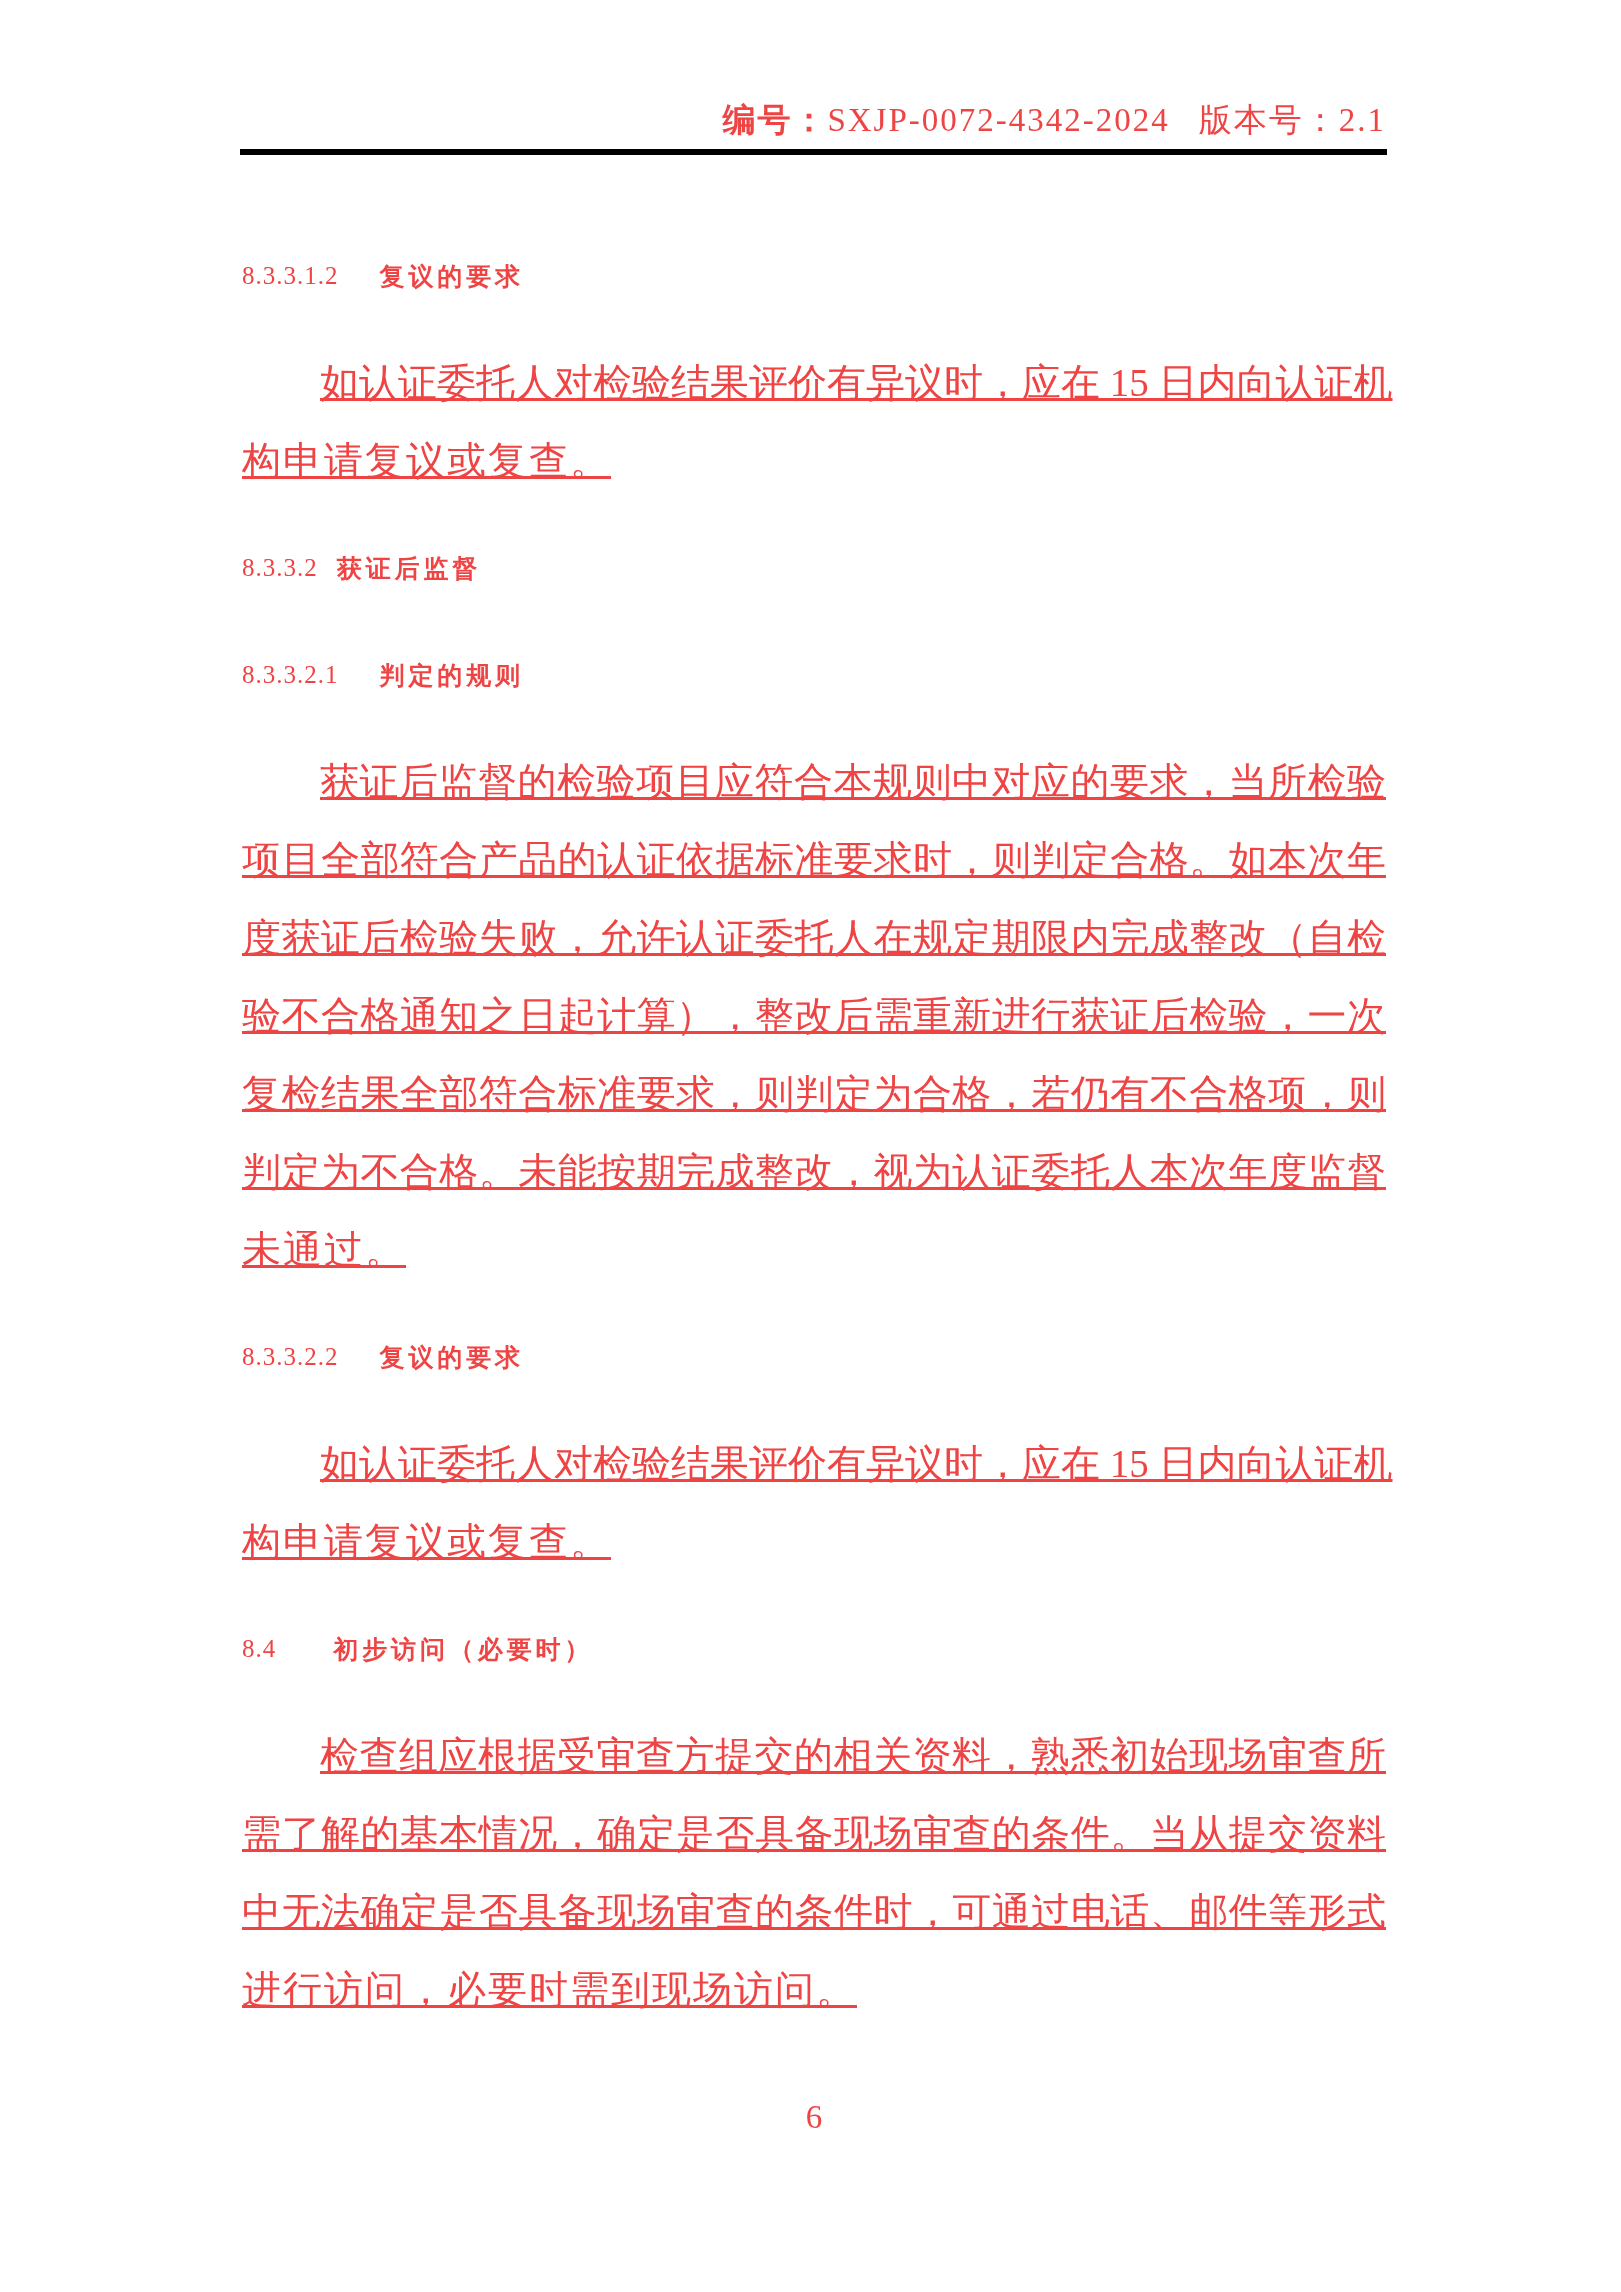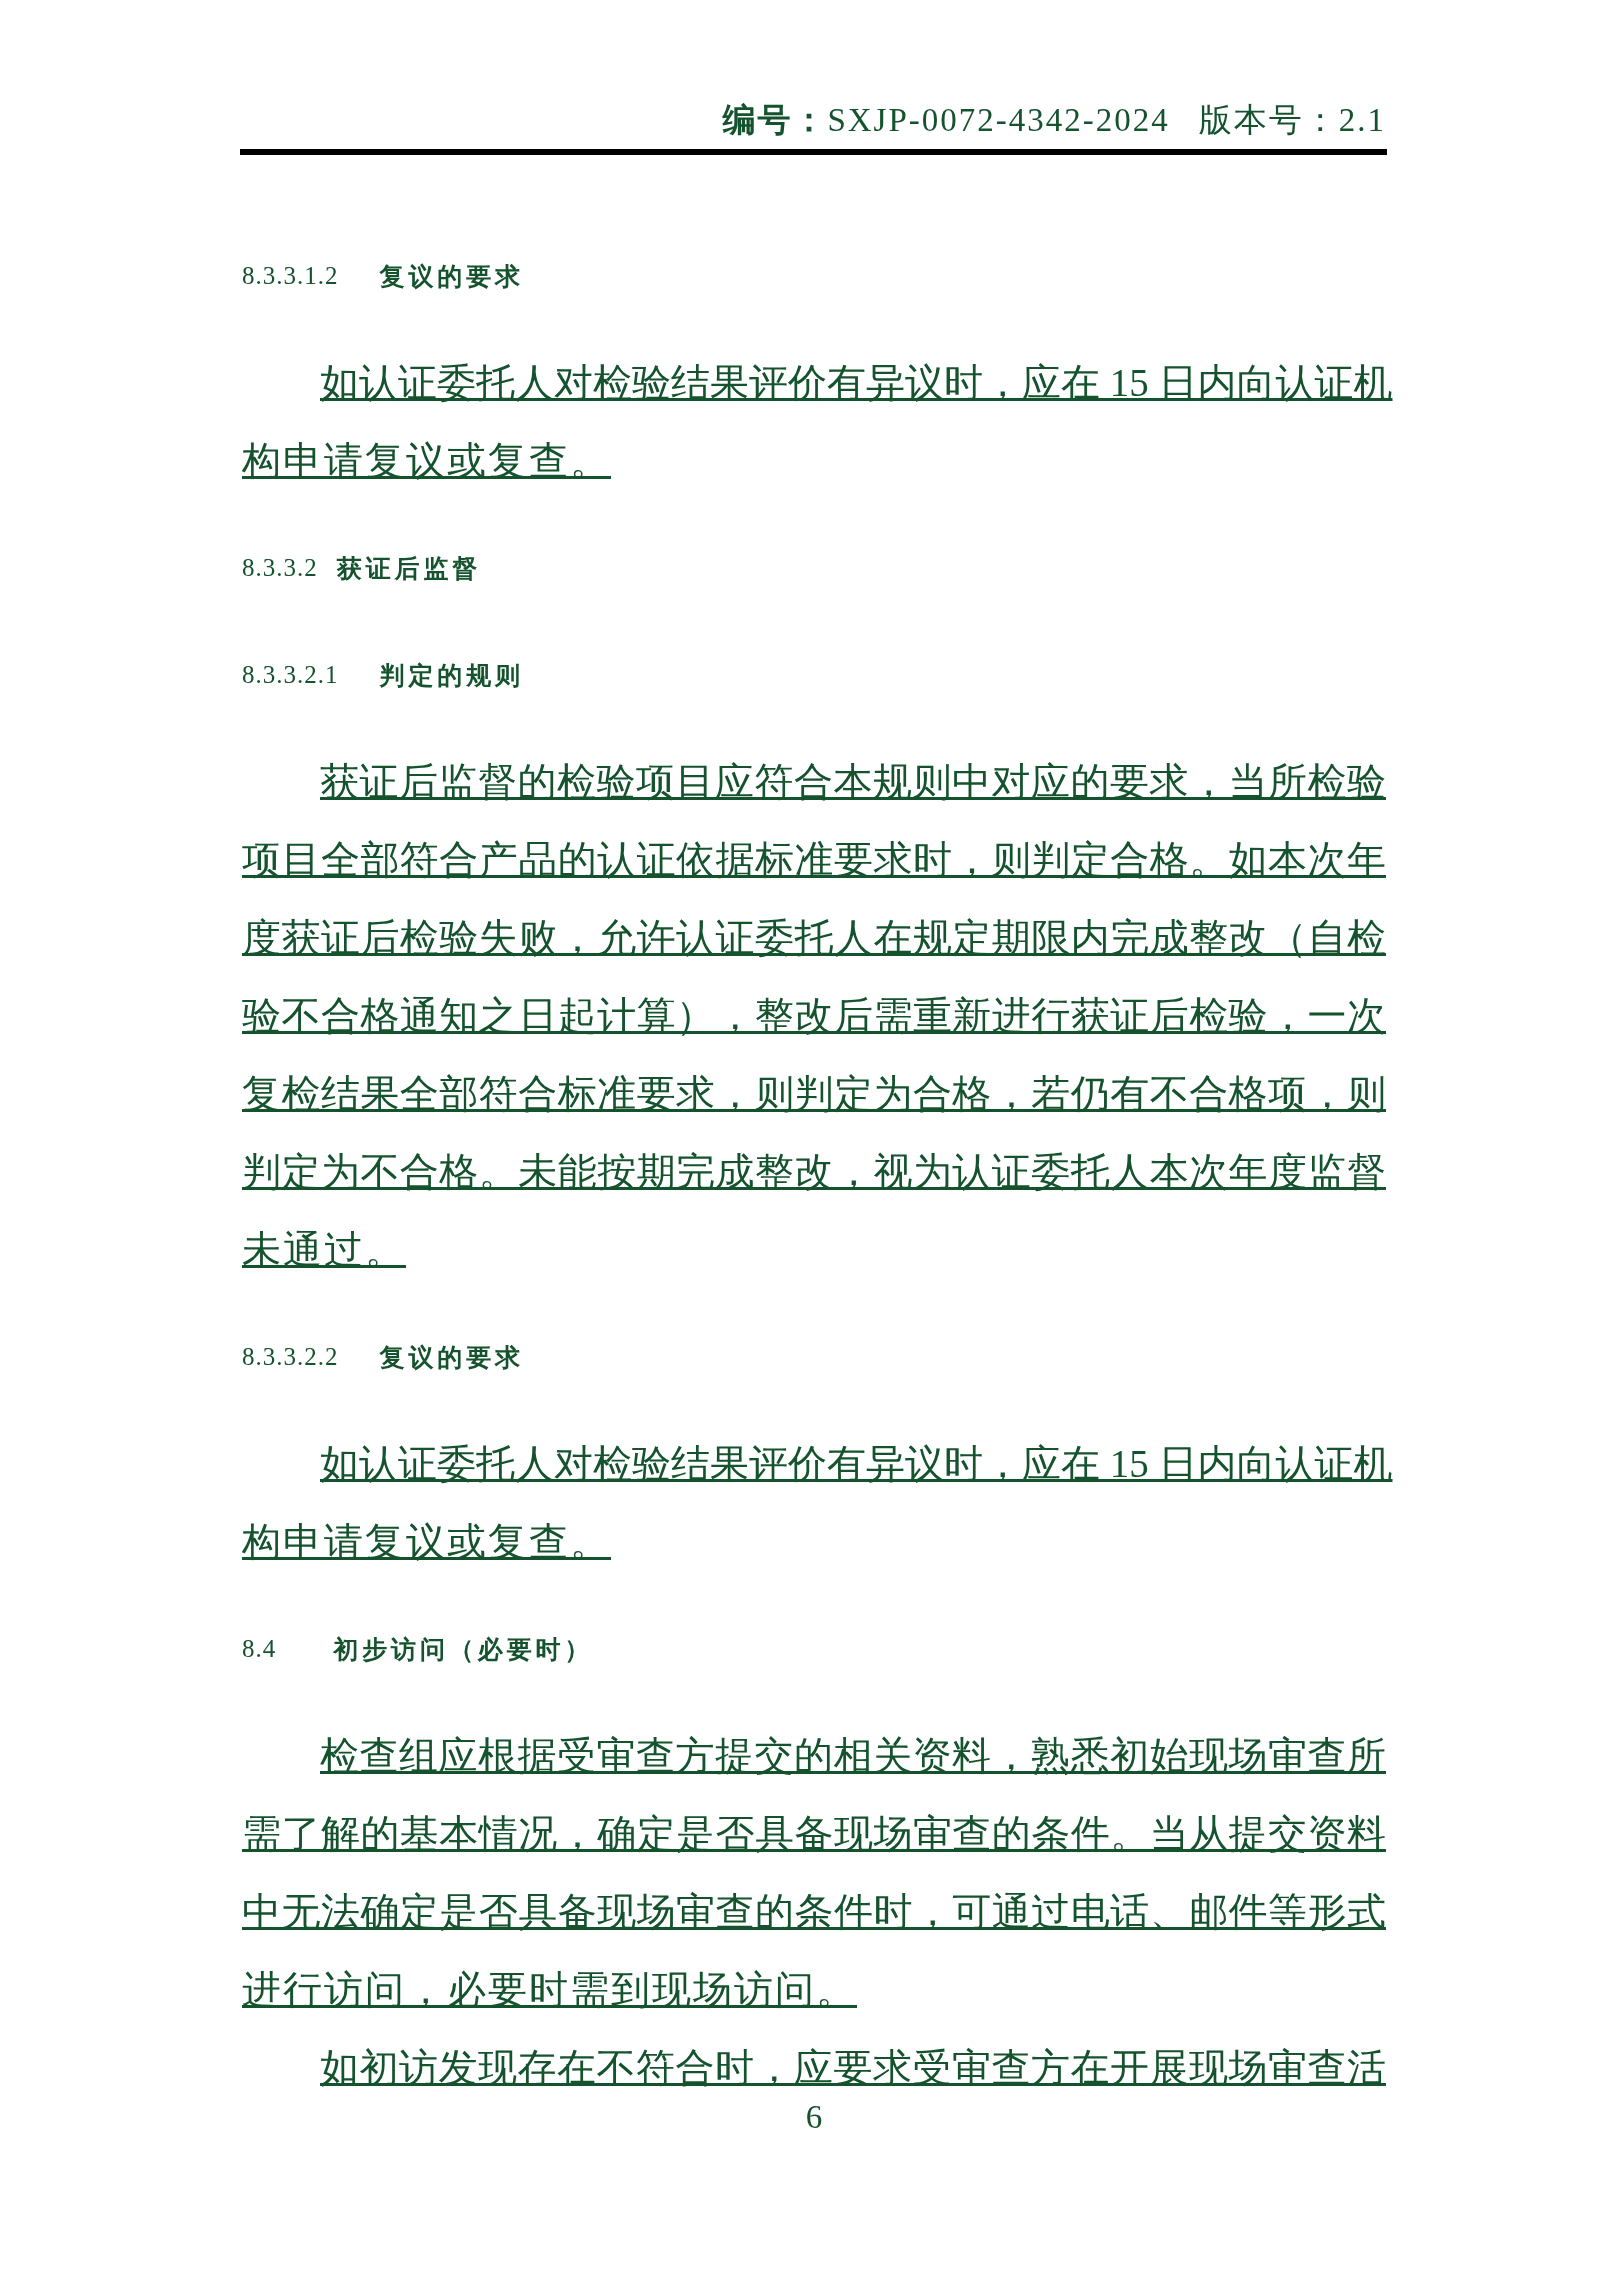--- a/index.html
+++ b/index.html
@@ -1,21 +1,21 @@
 <!DOCTYPE html>
 <html><head>
 <meta charset="utf-8">
 <style>
   html, body { margin: 0; padding: 0; background: #ffffff; }
   .page {
     position: relative;
     width: 1621px;
     height: 2293px;
     background: #ffffff;
-    color: #14532d;
+    color: #ef4444;
     font-family: "Liberation Serif", "DejaVu Serif", serif;
     overflow: hidden;
   }
   .doc-header {
     position: absolute;
     top: 98px;
     left: 242px;
     width: 1144px;
     text-align: right;
     white-space: nowrap;
@@ -142,22 +142,19 @@
       <span class="h-title">初步访问（必要时）</span>
     </div>
 
     <div class="para">
       <div class="line line--first">检查组应根据受审查方提交的相关资料，熟悉初始现场审查所</div>
       <div class="line">需了解的基本情况，确定是否具备现场审查的条件。当从提交资料</div>
       <div class="line">中无法确定是否具备现场审查的条件时，可通过电话、邮件等形式</div>
       <div class="line line--end">进行访问，必要时需到现场访问。</div>
     </div>
 
-    <div class="para">
-      <div class="line line--first">如初访发现存在不符合时，应要求受审查方在开展现场审查活</div>
-    </div>
 
   </div>
 
   <div class="page-footer">6</div>
 
 </div>
 
 
 </body></html>

